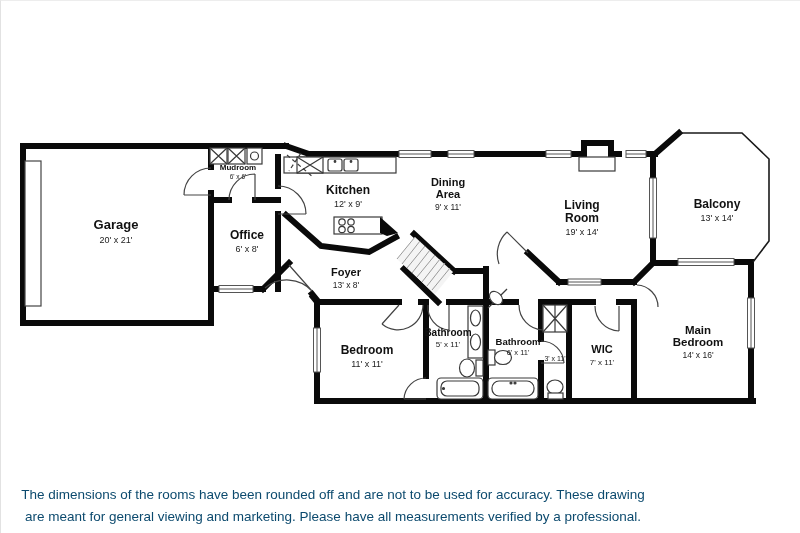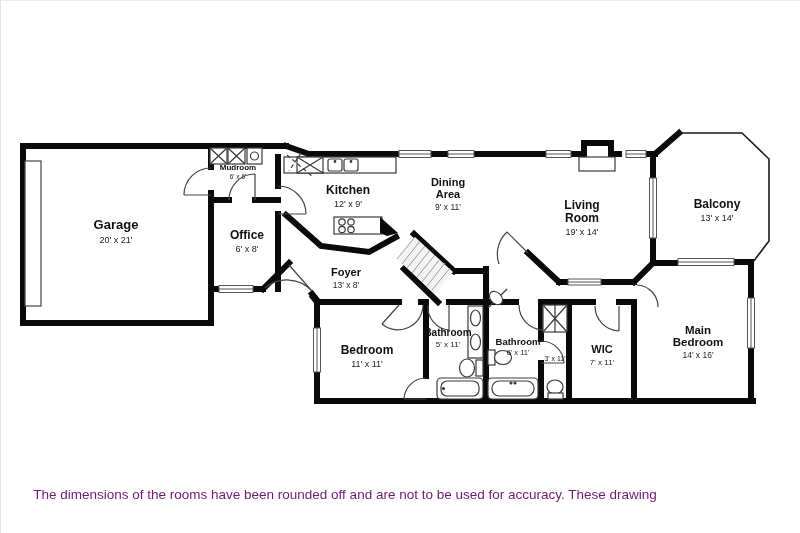--- a/index.html
+++ b/index.html
@@ -2,22 +2,22 @@
 <html><head>
 <meta charset="utf-8">
 <style>
   html,body{margin:0;padding:0;background:#fff;}
   #screen{position:relative;width:800px;height:533px;background:#ffffff;overflow:hidden;
           border-left:1px solid #e2e2e2;border-top:1px solid #ededed;
           font-family:"Liberation Sans", sans-serif;}
   #plan{position:absolute;left:0;top:0;}
   .room-name{font-family:"Liberation Sans", sans-serif;font-weight:bold;fill:#111;}
   .room-dims{font-family:"Liberation Sans", sans-serif;fill:#222;}
-  #disclaimer{position:absolute;left:12px;top:483px;width:664px;text-align:center;
-              font-size:13.5px;line-height:1.6;color:#701a75;}
+  #disclaimer{position:absolute;left:0;top:483px;width:664px;text-align:center;
+              font-size:13.5px;line-height:1.6;color:#0c4a6e;}
 </style>
 </head>
 <body>
 
 <div id="screen">
 
 <svg id="plan" width="800" height="460" viewBox="0 0 800 460" xmlns="http://www.w3.org/2000/svg">
 
   <g stroke="#0a0a0a" stroke-width="6" fill="none" stroke-linecap="square">
 
@@ -300,15 +300,16 @@
     <g>
       <text class="room-name" x="697" y="333" font-size="11.5">Main</text>
       <text class="room-name" x="697" y="345" font-size="11.5">Bedroom</text>
       <text class="room-dims" x="697" y="357" font-size="8.5">14' x 16'</text>
     </g>
   </g>
 </svg>
 
 <div id="disclaimer">
   <div>The dimensions of the rooms have been rounded off and are not to be used for accuracy. These drawing</div>
+  <div>are meant for general viewing and marketing. Please have all measurements verified by a professional.</div>
 </div>
 
 </div>
 
 </body></html>

